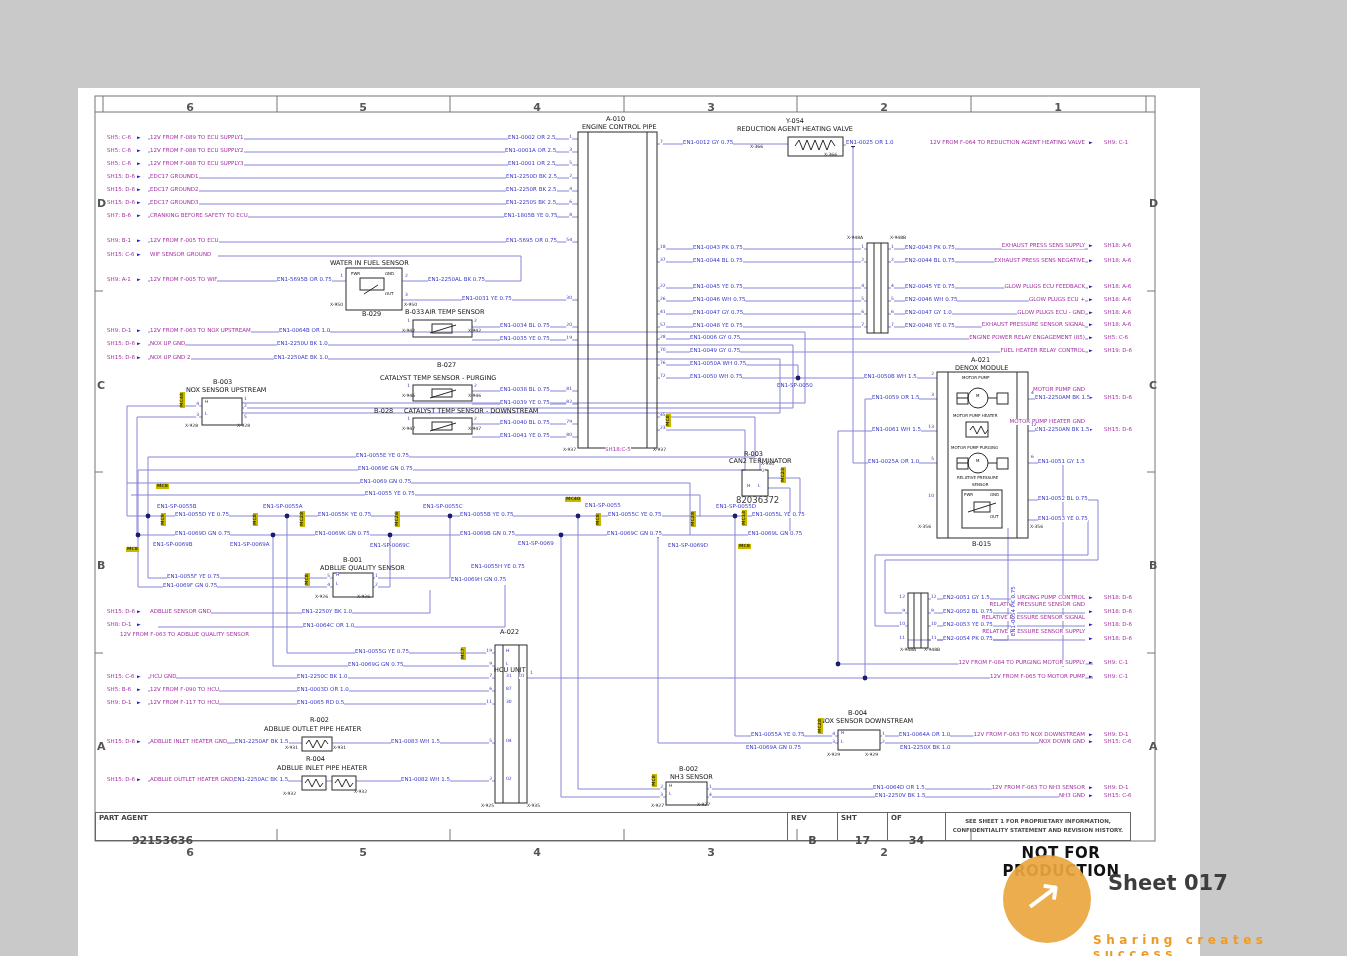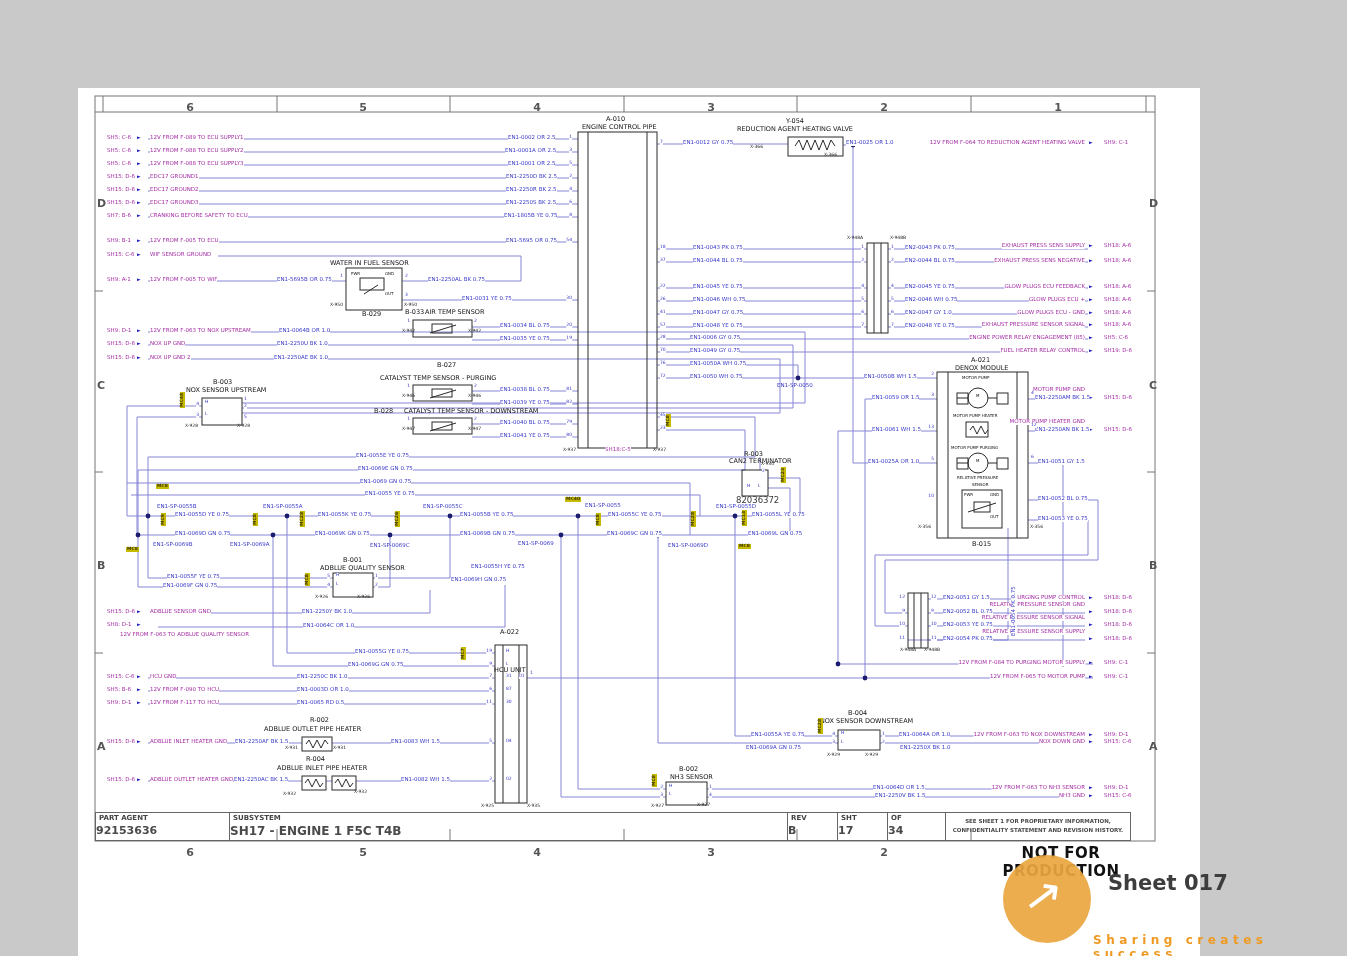--- a/index.html
+++ b/index.html
@@ -19,21 +19,21 @@
   .t-num{color:#3a3a3a;font-size:8.5px;}
   .t-g{color:#555;font-size:11px;font-weight:bold;}
   .t-tag{background:#c6ba00;color:#3f3a00;font-size:4.5px;font-weight:bold;padding:0 1px;}
   .rot{transform:rotate(-90deg);transform-origin:left top;}
   .anch-e{transform:translateX(-100%);}
   .anch-m{transform:translateX(-50%);}
   
   #titleblock{position:absolute;left:95px;top:812px;width:1036px;height:29px;border:1px solid #666;box-sizing:border-box;}
   .tb-cell{position:absolute;top:0;height:100%;border-left:1px solid #666;box-sizing:border-box;}
   .tb-label{position:absolute;left:3px;top:1px;font-size:7px;font-weight:bold;color:#444;}
-  .tb-value{position:absolute;width:100%;text-align:left;top:11px;font-size:11px;font-weight:bold;color:#4a4a4a;}
+  .tb-value{position:absolute;width:100%;text-align:center;top:21px;font-size:11px;font-weight:bold;color:#4a4a4a;}
   .tb-note{position:absolute;width:100%;text-align:center;font-size:5.5px;font-weight:bold;color:#4a4a4a;}
   #stamp{position:absolute;left:965px;top:844px;width:192px;text-align:center;font-size:15px;font-weight:bold;color:#111;letter-spacing:.5px;}
   #sheetname{position:absolute;left:1108px;top:871px;font-size:21px;font-weight:bold;color:#3d3d3d;}
   
   #wm-circle{position:absolute;left:1003px;top:855px;width:88px;height:88px;border-radius:50%;background:#e9a63f;opacity:.92;}
   #wm-arrow{position:absolute;left:1024px;top:868px;font-size:46px;color:#fff;transform:rotate(8deg);}
   #wm-big{position:absolute;left:1095px;top:848px;font-size:92px;font-weight:bold;color:rgba(233,166,63,0);-webkit-text-stroke:2px rgba(233,166,63,.45);letter-spacing:6px;}
   #wm-tag{position:absolute;left:1093px;top:933px;font-size:12px;color:#ef9a22;letter-spacing:4.5px;font-weight:bold;}
 </style>
 </head>
@@ -674,24 +674,20 @@
       <div class="txt t-tag rot" style="left: 305px; top: 586px;">MC8</div>
       <div class="txt t-tag rot" style="left: 818px; top: 734px;">MC28</div>
       <div class="txt t-tag rot" style="left: 652px; top: 787px;">MC8</div>
     </div>
 
   <div id="titleblock">
     <div class="tb-cell" style="left:0;width:133px;border-left:none;">
       <span class="tb-label">PART AGENT</span>
       <span class="tb-value">92153636</span>
     </div>
-    <div class="tb-cell" style="left:133px;width:558px;">
-      <span class="tb-label">SUBSYSTEM</span>
-      <span class="tb-value" style="font-size:12px;">SH17 - ENGINE 1 F5C T4B</span>
-    </div>
     <div class="tb-cell" style="left:691px;width:50px;">
       <span class="tb-label">REV</span>
       <span class="tb-value">B</span>
     </div>
     <div class="tb-cell" style="left:741px;width:50px;">
       <span class="tb-label">SHT</span>
       <span class="tb-value">17</span>
     </div>
     <div class="tb-cell" style="left:791px;width:58px;">
       <span class="tb-label">OF</span>

